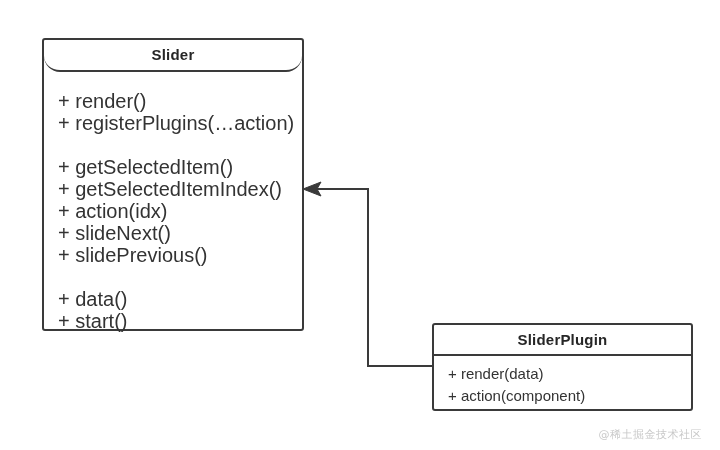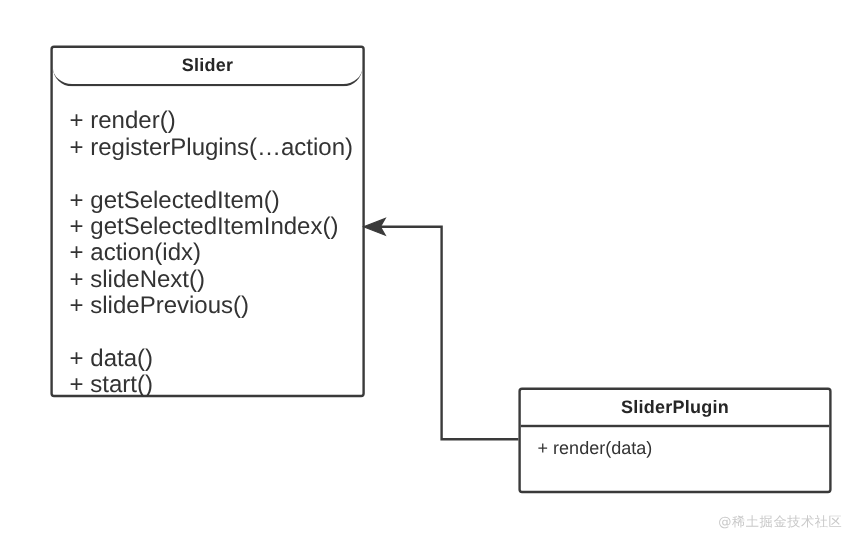--- a/index.html
+++ b/index.html
@@ -145,20 +145,21 @@
       <div class="uml-member spacer">&nbsp;</div>
       <div class="uml-member">+ data()</div>
       <div class="uml-member">+ start()</div>
     </div>
   </div>
 
   <div class="uml-class" id="sliderplugin-class">
     <div class="uml-class-name">SliderPlugin</div>
     <div class="uml-members">
       <div class="uml-member">+ render(data)</div>
+      <div class="uml-member">+ action(component)</div>
     </div>
   </div>
 
   <svg id="connector-svg" viewBox="0 0 720 450">
     <path class="edge-line" d="M 432 366 L 368 366 L 368 189 L 317 189"></path>
     <polygon class="edge-arrowhead" points="303,189 321,182 317,189 321,196"></polygon>
   </svg>
 
   <div id="watermark">@稀土掘金技术社区</div>
 

